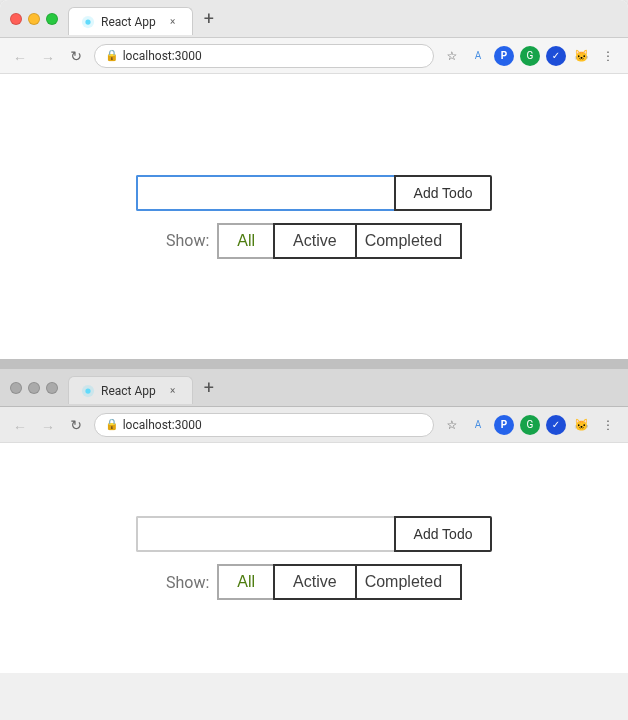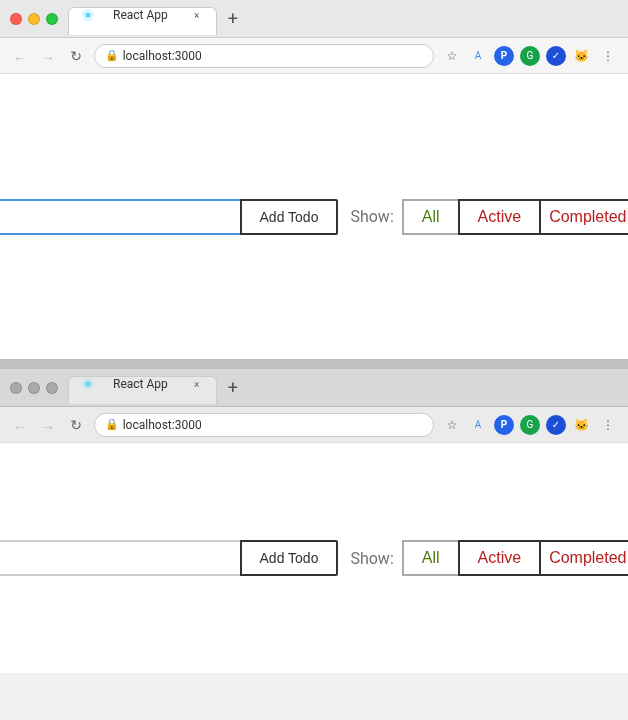--- a/index.html
+++ b/index.html
@@ -41,27 +41,28 @@
       border-radius: 50%;
       border: 1px solid rgba(0,0,0,0.15);
     }
 
     .tl-red { background: #ff5f57; }
     .tl-yellow { background: #ffbd2e; }
     .tl-green { background: #28c840; }
 
     .tab {
       display: flex;
+      align-items: center;
       background: #fff;
       border-radius: 6px 6px 0 0;
       padding: 0 12px;
       height: 28px;
       font-size: 12px;
       color: #333;
-      gap: 18px;
+      gap: 6px;
       margin-top: 5px;
       border: 1px solid #ccc;
       border-bottom: none;
     }
 
     .tab-icon {
       width: 14px;
       height: 14px;
     }
 
@@ -149,21 +150,21 @@
       font-size: 12px;
       color: #555;
       cursor: pointer;
     }
 
     
     .page-content {
       background: #fff;
       height: 285px;
       display: flex;
-      flex-direction: row;
+      flex-direction: column;
       align-items: center;
       justify-content: center;
       gap: 12px;
     }
 
     .todo-input-row {
       display: flex;
       gap: 0;
       align-items: center;
     }
@@ -206,21 +207,21 @@
       font-weight: 400;
     }
 
     .filter-btn {
       height: 36px;
       padding: 0 18px;
       background: #fff;
       border: 2px solid #333;
       font-size: 16px;
       cursor: pointer;
-      color: #b91c1c;
+      color: #404040;
       border-right: none;
     }
 
     .filter-btn:last-child {
       border-right: 2px solid #333;
       padding-left: 8px;
     }
 
     .filter-btn.dim {
       color: #4d7c0f;

